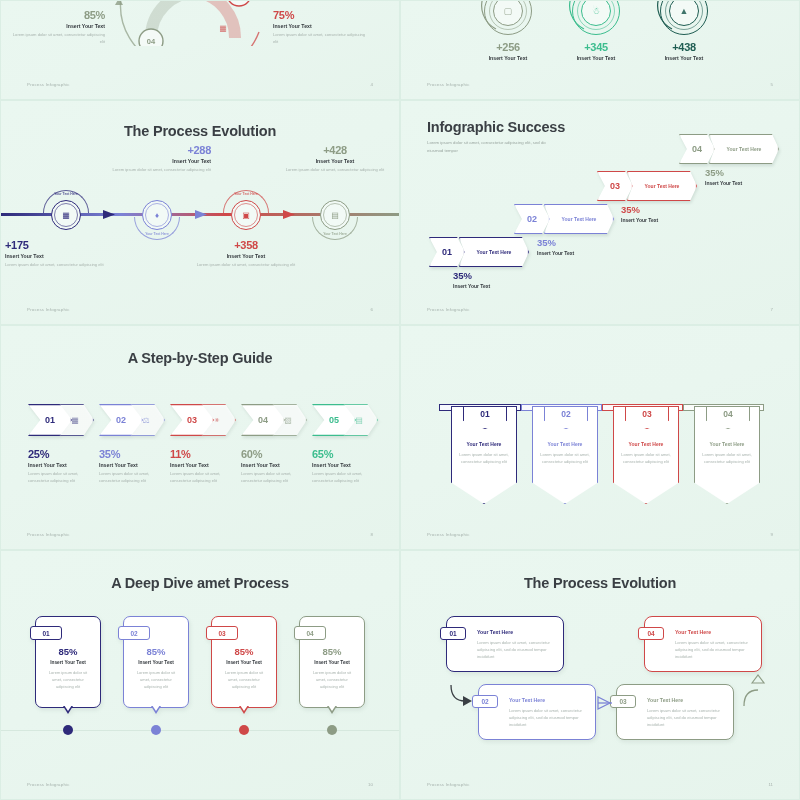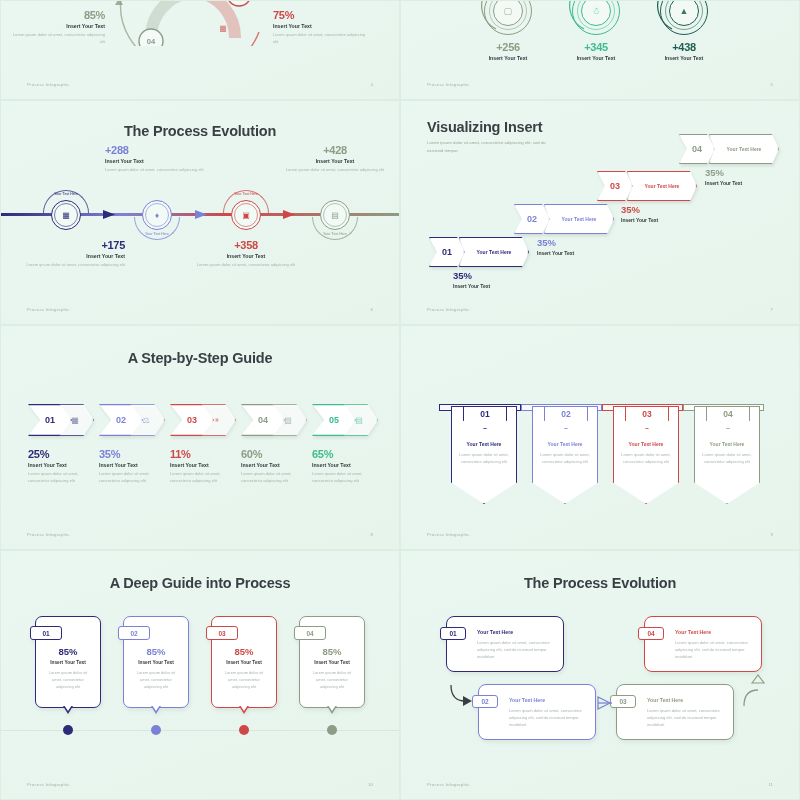--- a/index.html
+++ b/index.html
@@ -306,34 +306,34 @@
         <polygon points="282,5 294,9.5 282,14" fill="#cf4848"></polygon>
       </svg>
 
       <div class="node-wrap" style="left:42px;top:91px;color:#2e2a7a">
         <div class="half-arc top"></div>
         <div class="arc-lbl" style="top:0px">Your Text Here</div>
         <div class="node-ring n1"></div>
           <div class="node-ring n2"></div>
         <div class="node-ico">▦</div>
       </div>
-      <div style="position:absolute;left:4px;top:138px;width:120px;text-align:right;color:#2e2a7a">
+      <div style="position:absolute;left:4px;top:138px;width:120px;text-align:left;color:#2e2a7a">
         <div class="big-num">+175</div>
         <div class="sub-head">Insert Your Text</div>
         <div class="lorem">Lorem ipsum dolor sit amet, consectetur adipiscing elit</div>
       </div>
 
       <div class="node-wrap" style="left:133px;top:91px;color:#7b82d6">
         <div class="half-arc bot"></div>
         <div class="arc-lbl" style="bottom:2px">Your Text Here</div>
         <div class="node-ring n1"></div>
           <div class="node-ring n2"></div>
         <div class="node-ico">♦</div>
       </div>
-      <div style="position:absolute;left:104px;top:43px;width:120px;text-align:left;color:#7b82d6">
+      <div style="position:absolute;left:90px;top:43px;width:120px;text-align:right;color:#7b82d6">
         <div class="big-num">+288</div>
         <div class="sub-head">Insert Your Text</div>
         <div class="lorem">Lorem ipsum dolor sit amet, consectetur adipiscing elit</div>
       </div>
 
       <div class="node-wrap" style="left:222px;top:91px;color:#cf4848">
         <div class="half-arc top"></div>
         <div class="arc-lbl" style="top:0px">Your Text Here</div>
         <div class="node-ring n1"></div>
           <div class="node-ring n2"></div>
@@ -358,21 +358,21 @@
         <div class="lorem">Lorem ipsum dolor sit amet, consectetur adipiscing elit</div>
       </div>
 
       <div class="footer-label">Process Infographic</div>
       <div class="footer-page">6</div>
     </div>
   </div>
 
   <div class="slide s7">
     <div class="slide-inner">
-      <div class="s-title left" style="top:18px;left:26px">Visualizing Insert</div>
+      <div class="s-title left" style="top:18px;left:26px">Infographic Success</div>
       <div class="s-sub" style="top:38px;left:26px;width:130px">Lorem ipsum dolor sit amet, consectetur adipiscing elit, sed do eiusmod tempor</div>
 
       <div class="arrow-bar" style="left:278px;top:33px;width:100px;color:#8d9c85">
         <div class="arrow-num" style="color:#8d9c85;box-shadow:inset 0 0 0 1.1px #8d9c85">04</div>
         <div class="arrow-body" style="color:#8d9c85;box-shadow:inset 0 0 0 1.1px #8d9c85">Your Text Here</div>
       </div>
       <div class="arrow-stats" style="left:304px;top:66px;color:#8d9c85">
         <div class="pc">35%</div>
         <div class="ih">Insert Your Text</div>
       </div>
@@ -512,21 +512,21 @@
         <div style="position:absolute;top:44px;left:7px;right:7px;text-align:center;font-size:4px;color:#a8b3ae;line-height:1.75">Lorem ipsum dolor sit amet, consectetur adipiscing elit</div>
       </div>
 
       <div class="footer-label">Process Infographic</div>
       <div class="footer-page">9</div>
     </div>
   </div>
 
   <div class="slide s10">
     <div class="slide-inner">
-      <div class="s-title" style="top:24px">A Deep Guide into Process</div>
+      <div class="s-title" style="top:24px">A Deep Dive amet Process</div>
       <div class="baseline" style="left:0;right:0;top:179px"></div>
 
       <div class="bubble" style="left:34px;top:65px;color:#2e2a7a">
         <div class="bubble-tag">01</div>
         <div style="position:absolute;top:29px;left:0;right:0;text-align:center;font-size:9.5px;font-weight:700">85%</div>
         <div style="position:absolute;top:43px;left:0;right:0;text-align:center;font-size:4.8px;font-weight:700;color:#33383d">Insert Your Text</div>
         <div style="position:absolute;top:52px;left:8px;right:8px;text-align:center;font-size:4px;color:#a8b3ae;line-height:1.75">Lorem ipsum dolor sit amet, consectetur adipiscing elit</div>
         <div class="bubble-tail"></div>
       </div>
       <div class="dot" style="left:62px;top:174px;background:#2e2a7a"></div>

